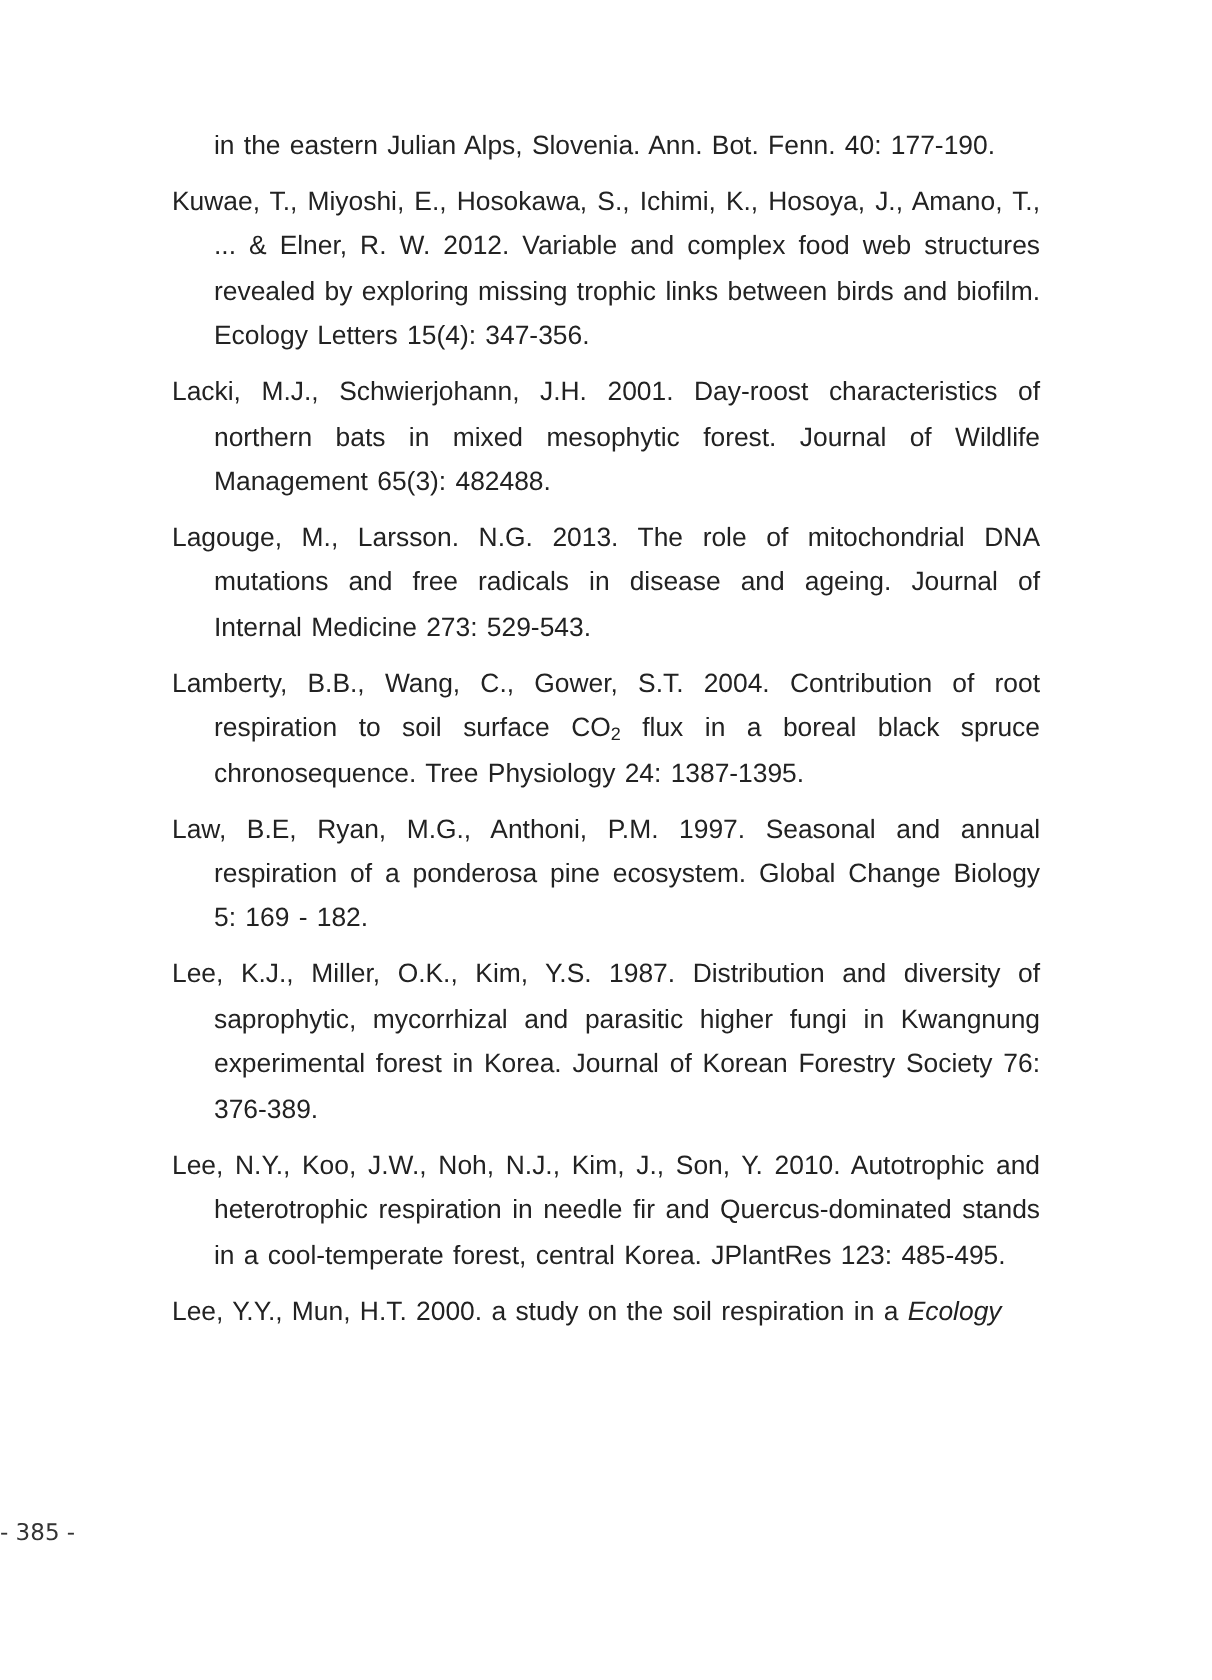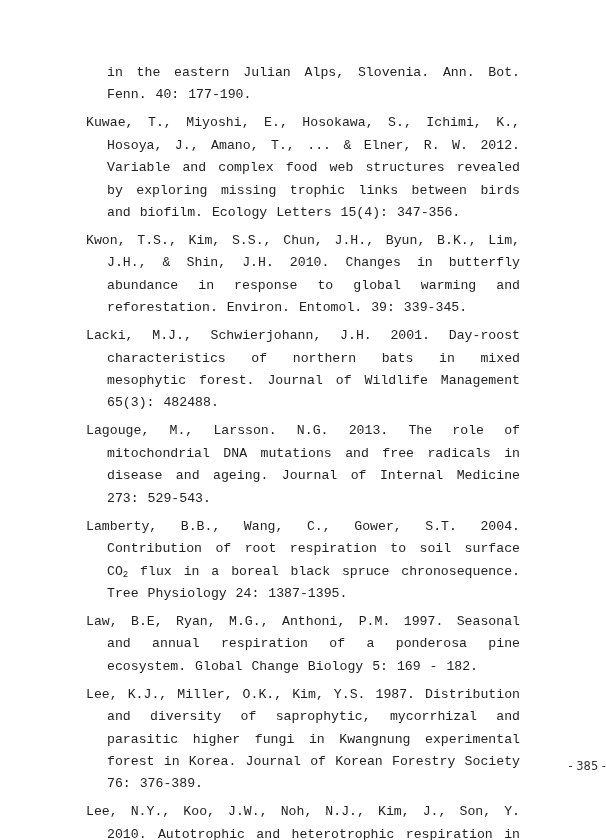--- a/index.html
+++ b/index.html
@@ -21,47 +21,46 @@
       top: 62px;
       width: 434px;
     }
     .ref {
       font-size: 12.4px;
       line-height: 22.4px;
       text-align: justify;
       text-indent: -21px;
       padding-left: 21px;
       margin: 0 0 5.6px 0;
-      font-family: Liberation Mono, monospace;
+      font-family: Liberation Sans, sans-serif;
       font-size: 13.2px;
       word-spacing: 1px;
     }
     .ref.cont {
       text-indent: 0;
     }
     .ref em { font-style: italic; }
     sub { font-size: 9px; vertical-align: -2px; line-height: 0; }
     .page-number {
       position: absolute;
       left: 0;
       width: 606px;
       top: 759px;
-      text-align: right;
+      text-align: left;
       font-family: "DejaVu Sans", "Liberation Sans", sans-serif;
       font-size: 11.5px;
       color: #333333;
     }
   </style>
 </head>
 <body>
 
 <div class="page">
   <p class="ref cont">in the eastern Julian Alps, Slovenia. Ann. Bot. Fenn. 40: 177-190.</p>
   <p class="ref">Kuwae, T., Miyoshi, E., Hosokawa, S., Ichimi, K., Hosoya, J., Amano, T., ... &amp; Elner, R. W. 2012. Variable and complex food web structures revealed by exploring missing trophic links between birds and biofilm. Ecology Letters 15(4): 347-356.</p>
-  <p class="ref">Kwon, T.S., Kim, S.S., Chun, J.H., Byun, B.K., Lim, J.H., &amp; Shin, J.H.  2010. Changes in butterfly abundance in response to global warming and reforestation. Environ. Entomol. 39: 339-345.</p>
   <p class="ref">Lacki, M.J., Schwierjohann, J.H. 2001. Day-roost characteristics of northern bats in mixed mesophytic forest. Journal of Wildlife Management 65(3): 482488.</p>
   <p class="ref">Lagouge, M., Larsson. N.G. 2013. The role of mitochondrial DNA mutations and free radicals in disease and ageing. Journal of Internal Medicine 273: 529-543.</p>
   <p class="ref"><span>Lamberty, B.B., Wang, C., Gower, S.T. 2004. Contribution of root respiration to soil  surface CO</span><sub>2</sub><span> flux in a boreal black spruce chronosequence. Tree Physiology 24:  1387-1395.</span></p>
   <p class="ref">Law, B.E, Ryan, M.G., Anthoni, P.M. 1997. Seasonal and annual respiration of a ponderosa pine ecosystem. Global Change Biology 5: 169 - 182.</p>
   <p class="ref">Lee, K.J., Miller, O.K., Kim, Y.S. 1987. Distribution and diversity of saprophytic,  mycorrhizal and parasitic higher fungi in Kwangnung experimental forest in  Korea. Journal of Korean Forestry Society 76: 376-389.</p>
   <p class="ref">Lee, N.Y., Koo, J.W., Noh, N.J., Kim, J., Son, Y. 2010. Autotrophic and heterotrophic respiration in needle fir and Quercus-dominated stands in a cool-temperate forest, central  Korea. JPlantRes 123: 485-495.</p>
   <p class="ref"><span>Lee, Y.Y., Mun, H.T. 2000. a study on the soil respiration in a</span> <em>Ecology</em></p>
 </div>
 
 <div class="page-number">- 385 -</div>

